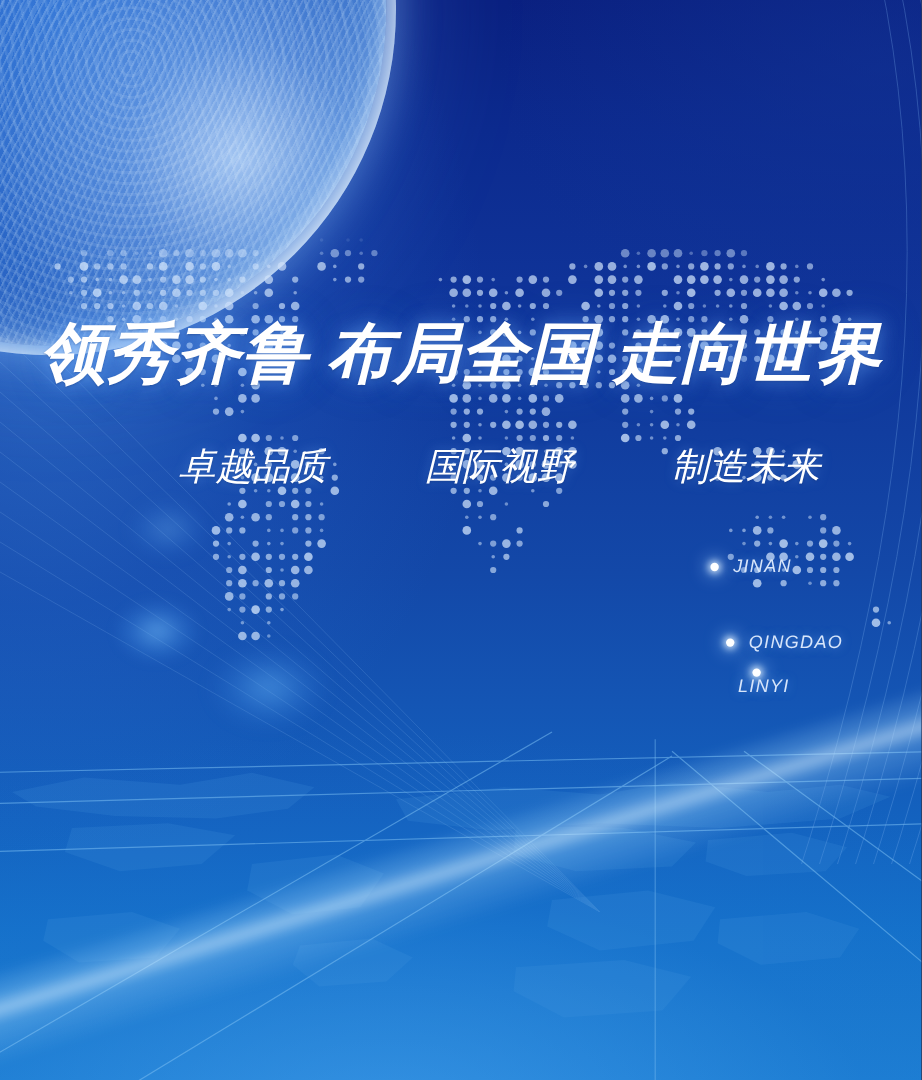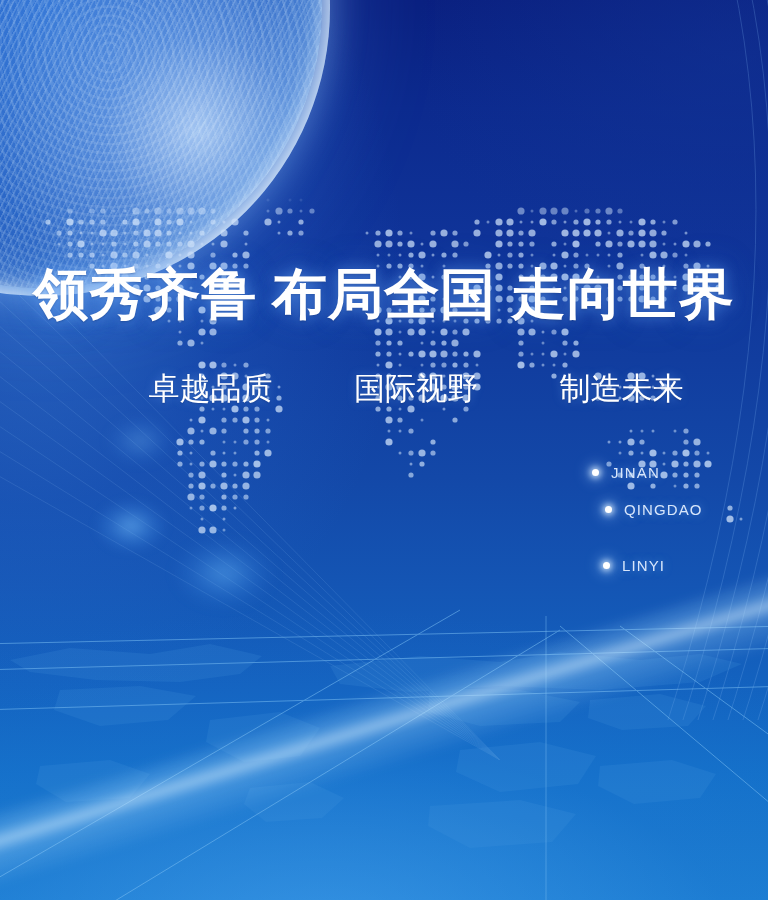--- a/index.html
+++ b/index.html
@@ -11,20 +11,21 @@
   body {
     font-family: "Liberation Sans", sans-serif;
   }
 
   #banner {
     position: relative;
     width: 768px;
     height: 900px;
     overflow: hidden;
     background: #404040;
+    font-style: italic;
   }
 
   
   .layer {
     position: absolute;
     inset: 0;
     pointer-events: none;
   }
 
   .bg-base {
@@ -304,22 +305,22 @@
   .city-label {
     margin-left: 12px;
     color: #d8e6fb;
     font-family: "Liberation Sans", sans-serif;
     font-size: 15px;
     letter-spacing: 1.1px;
     text-shadow: 0 0 8px rgba(130, 190, 255, 0.55);
   }
 
   .city-jinan   { left: 560px; top: 464px; padding-left: 32px; }
-  .city-qingdao { left: 605px; top: 501px; }
-  .city-linyi   { left: 603px; top: 557px; }
+  .city-qingdao { left: 605px; top: 527px; }
+  .city-linyi   { left: 603px; top: 557px; flex-direction: column; }
 </style>
 </head>
 <body>
 
 <div id="banner">
 
   <div class="layer bg-base"></div>
   <div class="layer bg-glow-topright"></div>
   <div class="layer bg-glow-left"></div>
   <div class="layer bg-glow-bottom"></div>

